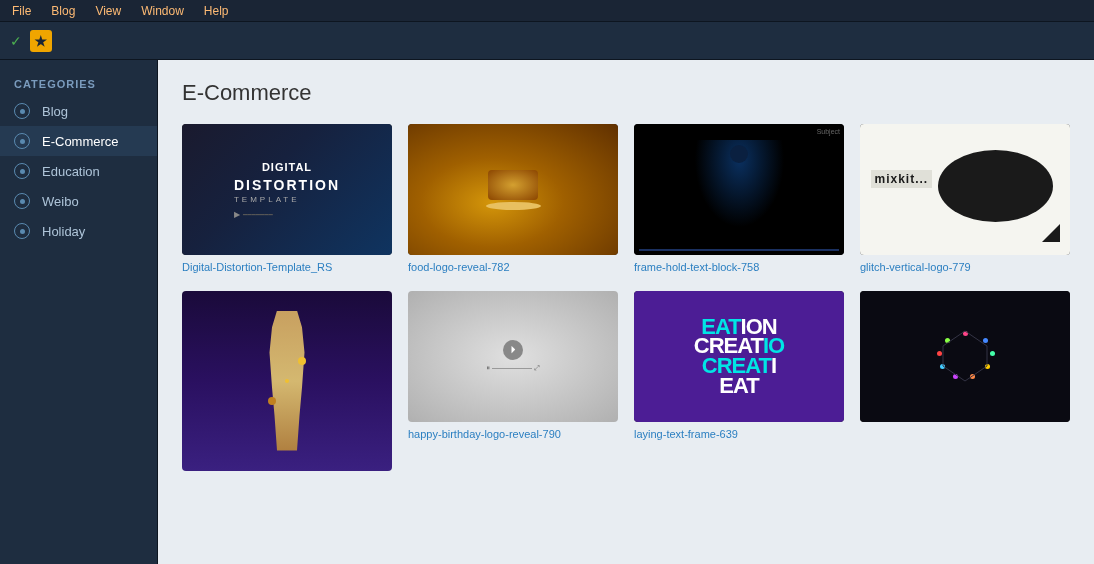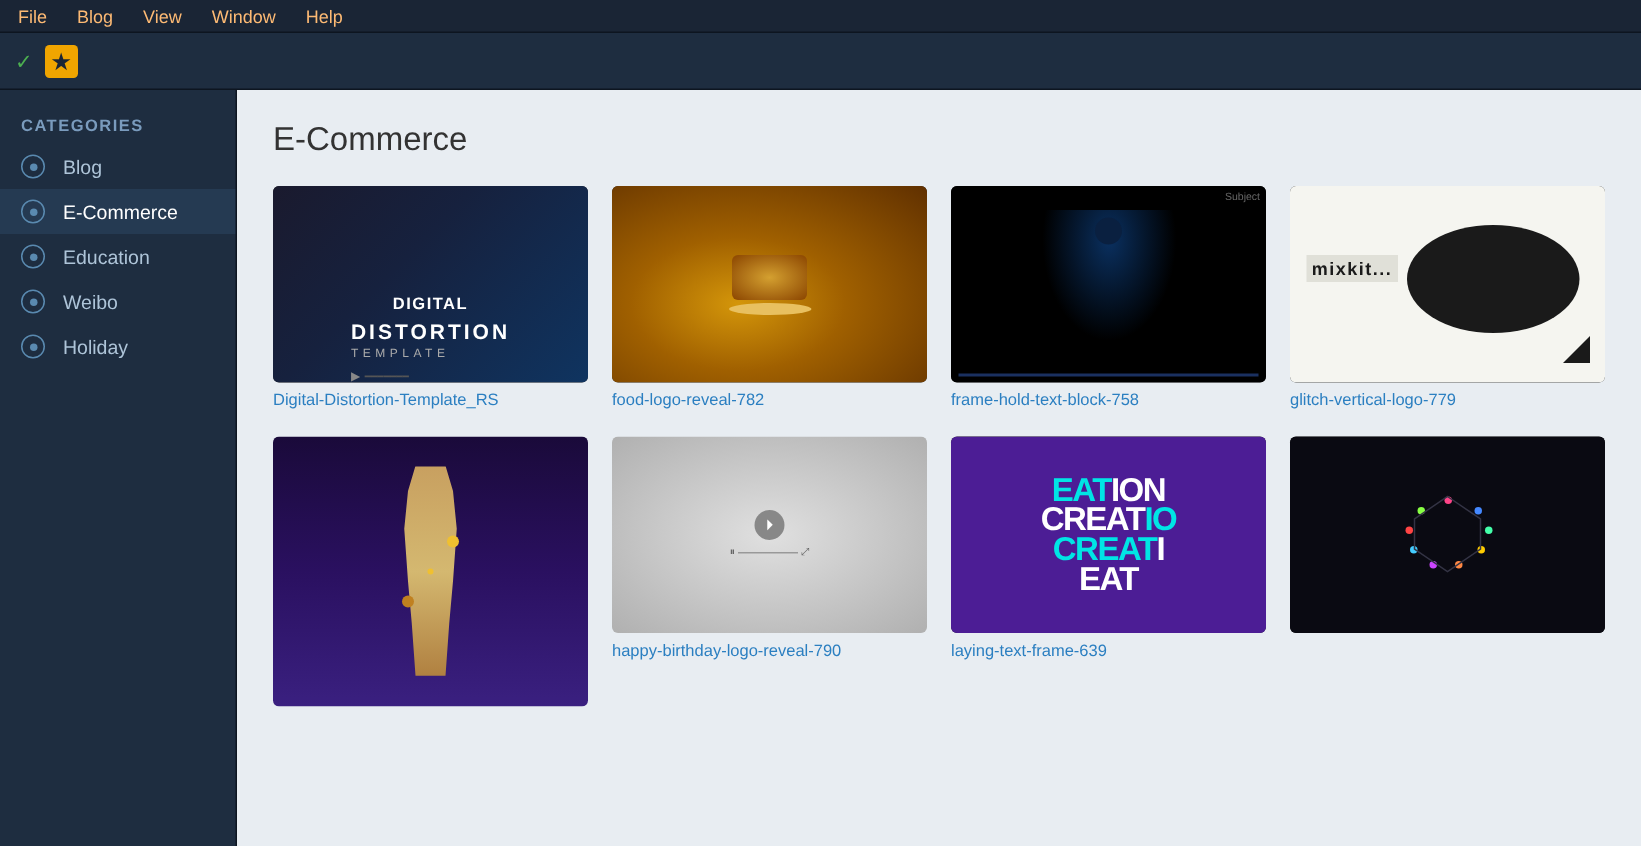--- a/index.html
+++ b/index.html
@@ -144,21 +144,21 @@
       word-break: break-all;
     }
 
     
     .thumb-digital {
       background: linear-gradient(135deg, #1a1a2e 0%, #16213e 40%, #0f3460 100%);
       position: relative;
       width: 100%;
       height: 100%;
       display: flex;
-      align-items: flex-end;
+      align-items: center;
       justify-content: center;
     }
     .thumb-digital-text {
       text-align: center;
       color: #fff;
       font-size: 11px;
       font-weight: bold;
       letter-spacing: 1px;
       line-height: 1.4;
     }

